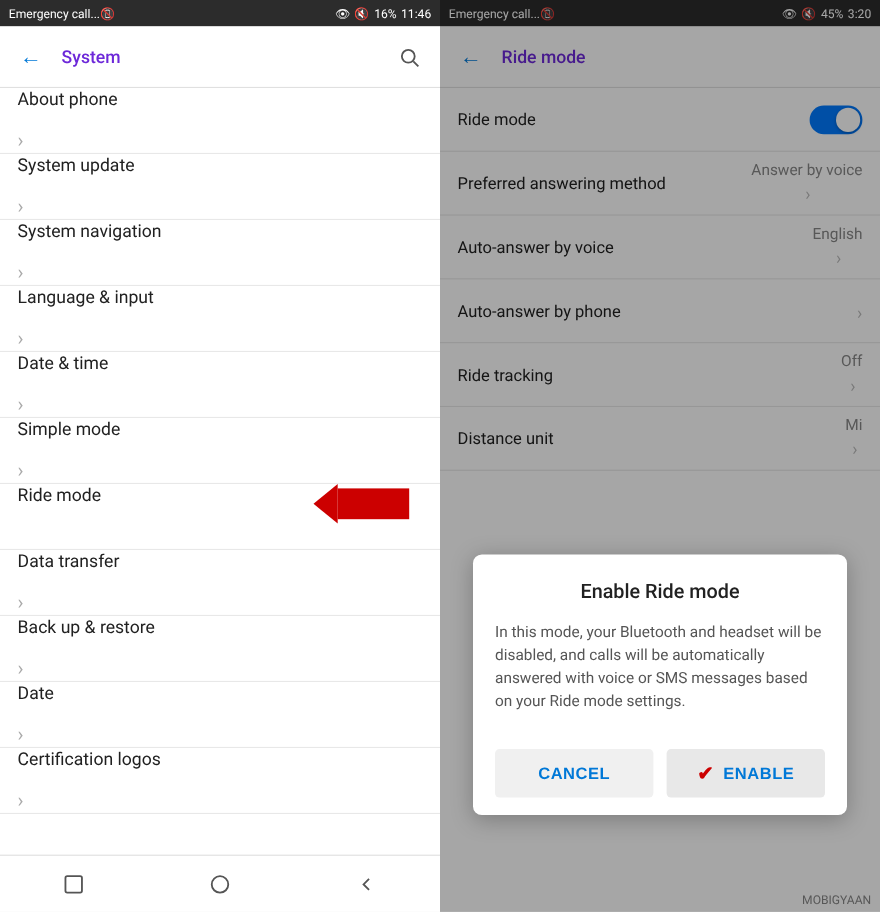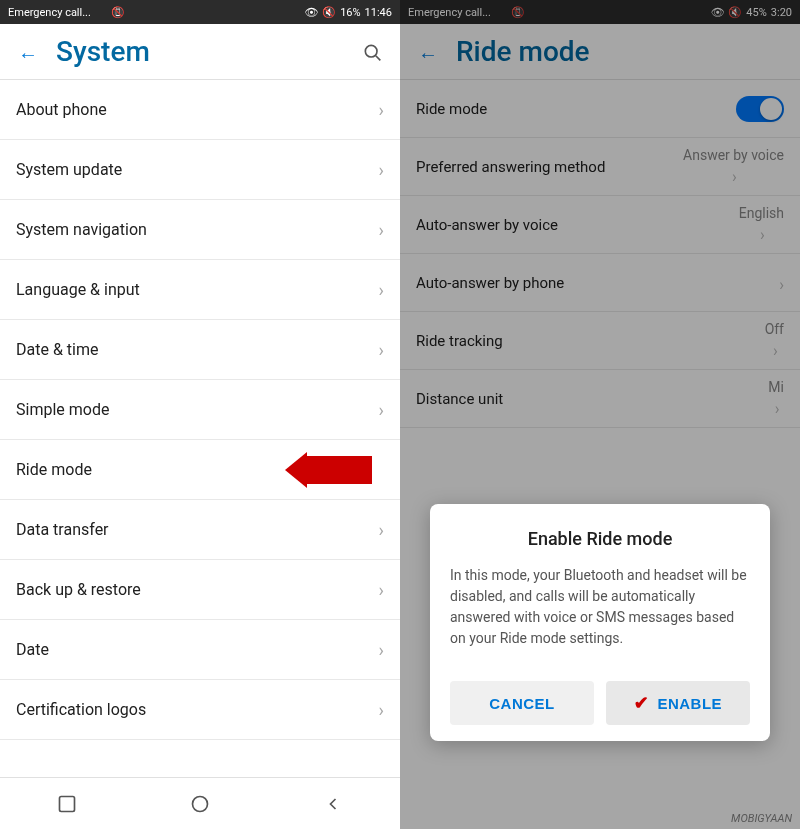--- a/index.html
+++ b/index.html
@@ -24,36 +24,36 @@
     .status-bar {
       height: 24px;
       background: #2c2c2c;
       display: flex;
       align-items: center;
       justify-content: space-between;
       padding: 0 8px;
       color: #fff;
       font-size: 11px;
     }
-    .status-bar-left { display: flex; align-items: center; gap: 20px; }
+    .status-bar-left { display: flex; align-items: center; gap: 0; }
     .status-bar-right { display: flex; align-items: center; gap: 4px; }
 
     .top-bar {
       height: 56px;
       background: #fff;
       display: flex;
       align-items: center;
       padding: 0 16px;
       gap: 16px;
       border-bottom: 1px solid #e0e0e0;
     }
     .top-bar-title {
-      font-size: 28px;
+      font-size: 16px;
       font-weight: 500;
-      color: #0369a1;
+      color: #6d28d9;
       flex: 1;
     }
     .top-bar-icon {
       width: 24px;
       height: 24px;
       display: flex;
       align-items: center;
       justify-content: center;
       color: #555;
       cursor: pointer;
@@ -64,27 +64,28 @@
       cursor: pointer;
     }
 
     .menu-list {
       flex: 1;
       overflow-y: auto;
       background: #fff;
     }
     .menu-item {
       display: flex;
-      align-items: center;
+      align-items: flex-start;
       justify-content: space-between;
       padding: 0 16px;
       height: 60px;
       border-bottom: 1px solid #e8e8e8;
       cursor: pointer;
       position: relative;
+      flex-direction: column;
     }
     .menu-item-label {
       font-size: 16px;
       color: #212121;
     }
     .menu-item-arrow {
       color: #aaa;
       font-size: 18px;
     }
     .menu-item.ride-mode {
@@ -228,21 +229,20 @@
       justify-content: center;
       gap: 8px;
     }
 
     .watermark {
       position: absolute;
       bottom: 4px;
       right: 8px;
       font-size: 11px;
       color: #888;
-      font-style: italic;
       z-index: 5;
     }
   </style>
 </head>
 <body>
 
 <div class="left-panel">
 
   <div class="status-bar">
     <div class="status-bar-left">

